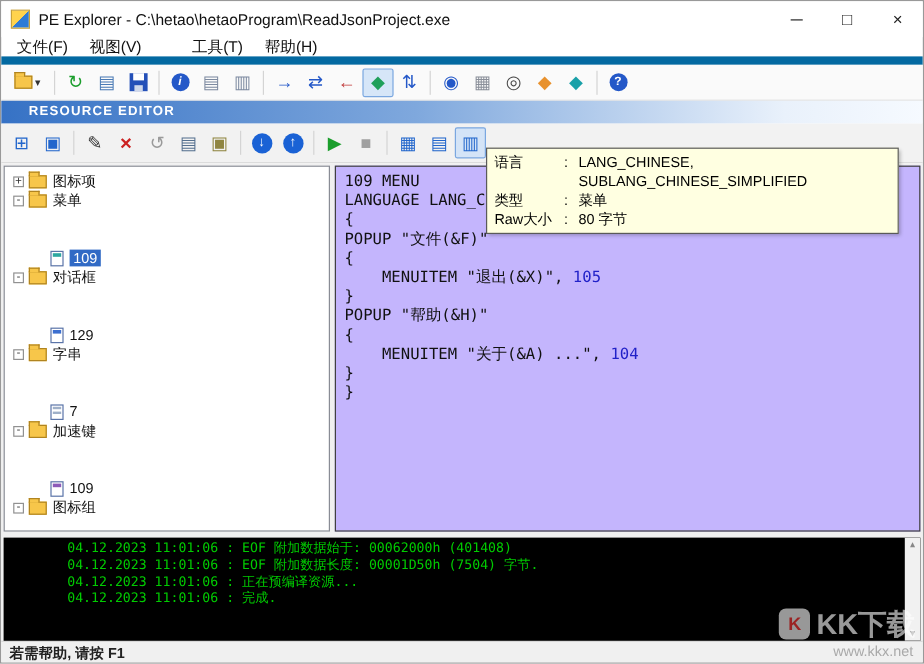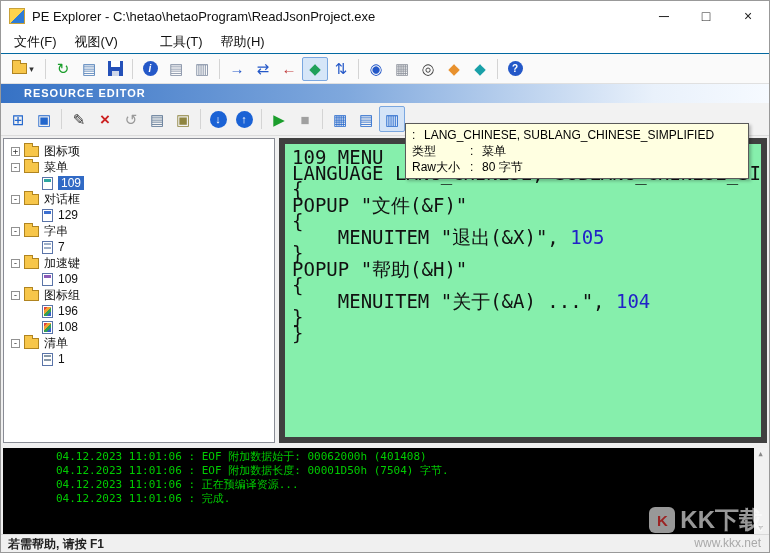--- a/index.html
+++ b/index.html
@@ -15,21 +15,21 @@
   .titlebar { height: 30px; display: flex; align-items: center; padding-left: 8px; background: #fff; flex: 0 0 auto; }
   .app-icon { width: 16px; height: 16px; margin-right: 7px; border: 1px solid #c8a23a;
     background: linear-gradient(135deg, #ffd34d 0 50%, #2e7bd6 50% 100%); }
   .title-text { font-size: 13px; color: #111; flex: 1; white-space: nowrap; overflow: hidden; }
   .win-controls { display: flex; height: 30px; }
   .wc { width: 42px; height: 30px; display: flex; align-items: center; justify-content: center;
     font-size: 14px; color: #222; cursor: default; }
 
   
   .menubar { height: 23px; display: flex; align-items: center; font-size: 13px; padding-left: 4px;
-    border-bottom: 1px solid #0369a1; flex: 0 0 auto; }
+    border-bottom: 7px solid #0369a1; flex: 0 0 auto; }
   .menu-item { padding: 2px 9px; color: #111; }
   .menu-item.gap { margin-left: 24px; }
 
   
   .toolbar { height: 30px; display: flex; align-items: center; padding: 0 4px; background: #fafafa;
     border-bottom: 1px solid #e0e0e0; flex: 0 0 auto; }
   .tbtn { width: 26px; height: 24px; display: flex; align-items: center; justify-content: center;
     border: 1px solid transparent; border-radius: 2px; }
   .tbtn.wide { width: 36px; }
   .tbtn.active { border: 1px solid #7aa7e0; background: #d6e6f8; }
@@ -57,28 +57,28 @@
   .rtoolbar { height: 33px; background: #f2f2f2; border-bottom: 1px solid #dcdcdc; }
   .rbtn { width: 26px; height: 26px; display: flex; align-items: center; justify-content: center;
     border: 1px solid transparent; border-radius: 2px; }
   .rbtn.active { border: 1px solid #7aa7e0; background: #d4e4f7; }
 
   
   .content { flex: 1 1 auto; display: flex; padding: 2px; background: #f0f0f0; min-height: 0; }
   .tree-panel { width: 272px; flex: 0 0 auto; background: #fff; border: 1px solid #898c95;
     padding-top: 4px; overflow: hidden; font-size: 12px; }
   .v-splitter { width: 4px; flex: 0 0 auto; }
-  .editor-panel { flex: 1 1 auto; background: #86efac; border: 6px solid #404040; padding: 5px 7px;
-    font-family: "DejaVu Sans Mono", monospace; font-size: 19px; overflow: hidden; }
+  .editor-panel { flex: 1 1 auto; background: #c4b5fd; border: 1px solid #404040; padding: 5px 7px;
+    font-family: "DejaVu Sans Mono", monospace; font-size: 13px; overflow: hidden; }
   .ed-line { height: 16px; line-height: 16px; white-space: pre; color: #111; }
   .ed-num { color: #2121c8; }
 
   
   .tree-row { height: 16px; display: flex; align-items: center; padding-left: 7px; white-space: nowrap; }
-  .tree-row.child { padding-left: 38px; }
+  .tree-row.child { padding-left: 38px; margin-top: 32px; }
   .expander { width: 9px; height: 9px; border: 1px solid #919191; background: #fff; color: #333;
     font-size: 9px; line-height: 7px; text-align: center; margin-right: 4px; flex: 0 0 auto;
     font-family: "DejaVu Sans Mono", monospace; }
   .tree-folder { width: 15px; height: 11px; background: #f7c64a; border: 1px solid #b08420;
     position: relative; margin-right: 5px; flex: 0 0 auto; }
   .tree-folder::before { content: ""; position: absolute; left: -1px; top: -4px; width: 7px; height: 3px;
     background: #f7c64a; border: 1px solid #b08420; border-bottom: none; }
   .doc-ic { width: 11px; height: 13px; background: #fff; border: 1px solid #5a74a8; margin-right: 5px;
     position: relative; flex: 0 0 auto; }
   .doc-ic::after { content: ""; position: absolute; left: 1px; right: 1px; top: 1px; height: 3px; }
@@ -356,20 +356,21 @@
       </div>
     </div>
   </div>
 
   <div class="statusbar">
     <span>若需帮助, 请按 F1</span>
   </div>
 
   <div class="tooltip">
     <div class="tt-row">
+      <span class="tt-label">语言</span>
       <span class="tt-sep">:</span>
       <span>LANG_CHINESE, SUBLANG_CHINESE_SIMPLIFIED</span>
     </div>
     <div class="tt-row">
       <span class="tt-label">类型</span>
       <span class="tt-sep">:</span>
       <span>菜单</span>
     </div>
     <div class="tt-row">
       <span class="tt-label">Raw大小</span>

